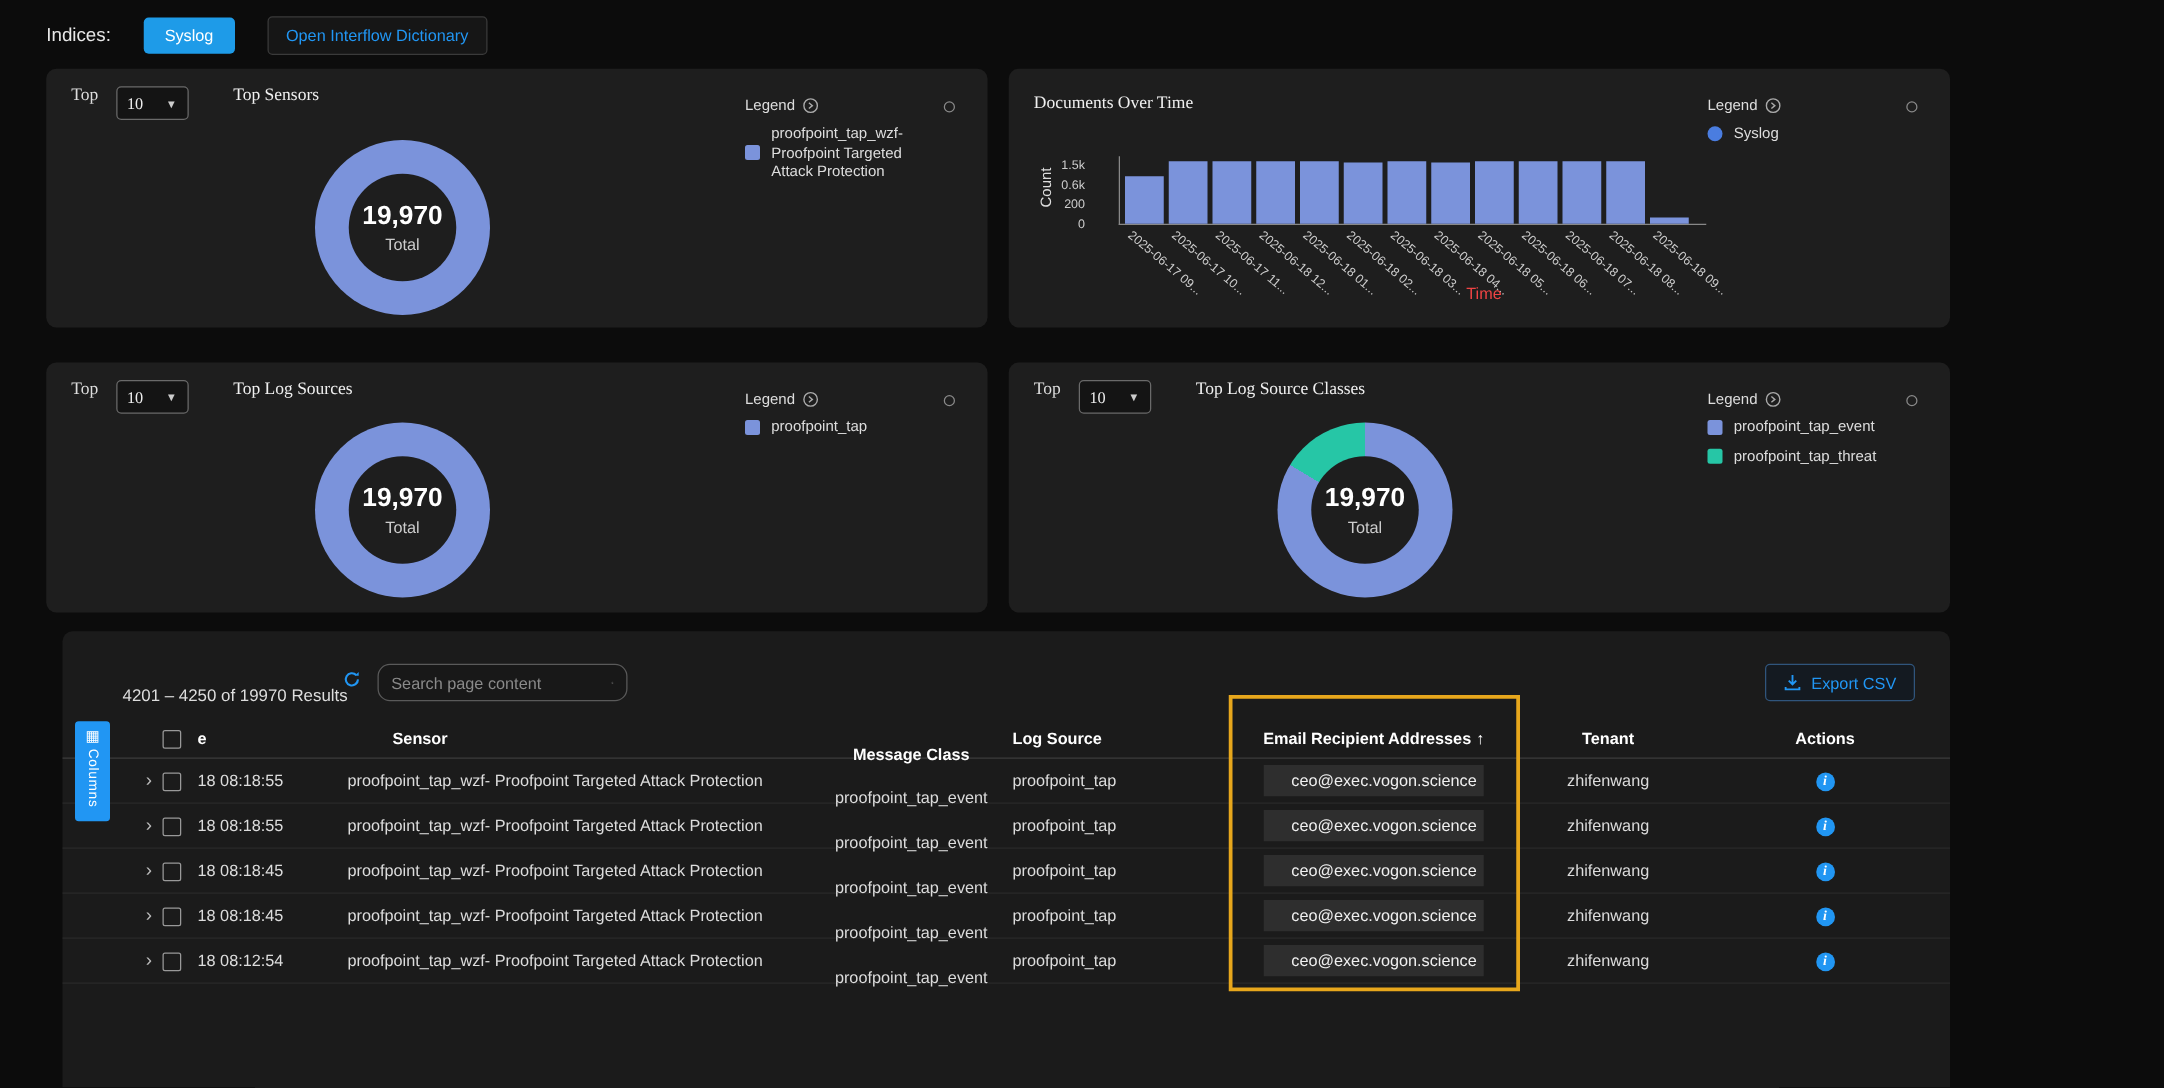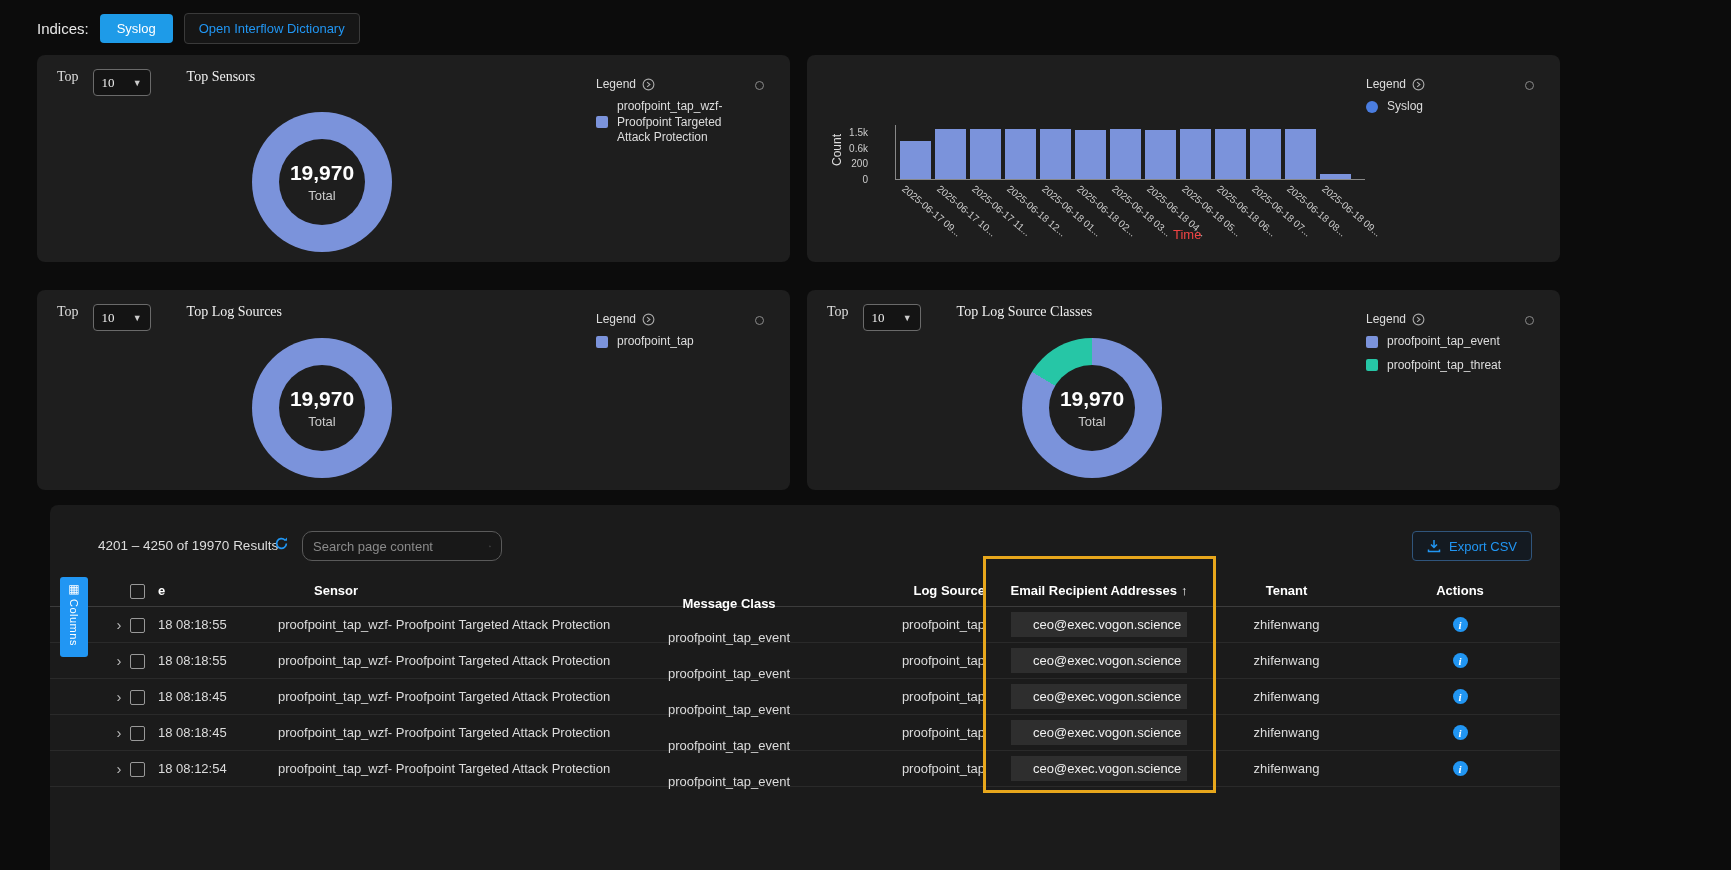--- a/index.html
+++ b/index.html
@@ -6,21 +6,21 @@
   html,body { width:1731px; height:870px; }
   body {
     background:#0c0c0c;
     font-family:"Liberation Sans", sans-serif;
     color:#e6e6e6;
     overflow:hidden;
     position:relative;
   }
 
   
-  .topbar { display:flex; align-items:center; gap:11px; padding:10px 0 0 37px; height:46px; }
+  .topbar { display:flex; align-items:center; gap:26px; padding:10px 0 0 37px; height:46px; }
   .indices-label { font-size:15px; color:#e8e8e8; }
   .btn-syslog {
     background:#1e9be8; color:#fff; border:none; border-radius:4px;
     padding:7px 17px; font-size:13px; cursor:pointer; font-family:inherit;
   }
   .btn-dictionary {
     background:#161616; color:#2196f3; border:1px solid #3a3a3a; border-radius:4px;
     padding:7px 14px; font-size:13px; cursor:pointer; font-family:inherit;
   }
 
@@ -85,21 +85,21 @@
     transform:rotate(40deg); transform-origin:left top;
   }
   .xlabel-title { position:absolute; left:366px; top:172px; font-size:13px; color:#ef4444; }
 
   
   .table-panel {
     position:absolute; left:50px; top:505px; width:1510px; height:365px;
     background:#1b1b1b; border-radius:8px 8px 0 0;
   }
   .toolbar { position:relative; height:70px; }
-  .results { position:absolute; left:48px; top:33px; font-size:13.5px; color:#ddd; }
+  .results { position:absolute; left:48px; top:44px; font-size:13.5px; color:#ddd; }
   .refresh-wrap { position:absolute; left:224px; top:31px; cursor:pointer; }
   .searchbox {
     position:absolute; left:252px; top:26px; width:200px; height:30px;
     border:1px solid #5a5a5a; border-radius:10px; display:flex; align-items:center; padding:0 10px;
     background:#181818;
   }
   .searchbox input {
     flex:1; background:transparent; border:none; outline:none; color:#ddd; font-size:13px;
     font-family:inherit;
   }
@@ -120,21 +120,21 @@
   .thead, .trow { display:flex; align-items:center; font-size:13px; }
   .thead { height:32px; font-weight:bold; color:#fff; border-bottom:1px solid #3c3c3c; }
   .trow { height:36px; color:#dcdcdc; border-bottom:1px solid #2a2a2a; }
 
   .c-expand { width:22px; margin-left:58px; text-align:center; color:#bbb; font-size:15px; cursor:pointer; }
   .c-check  { width:28px; }
   .c-time   { width:120px; }
   .c-sensor { width:370px; text-align:left; }
   .th-sensor { padding-left:36px; }
   .c-msg    { width:162px; text-align:center;margin-top:25px; }
-  .c-logsource { width:175px; text-align:right; }
+  .c-logsource { width:175px; text-align:left; }
   .c-email  { width:228px; text-align:center; }
   .c-tenant { width:147px; text-align:center; }
   .c-actions{ width:200px; text-align:center; }
 
   .checkbox {
     display:inline-block; width:15px; height:15px; border:1.5px solid #999; border-radius:2px;
     background:transparent; vertical-align:middle; cursor:pointer;
   }
   .email-box {
     background:#2e2e2e; padding:5px 22px; display:inline-block; width:176px; text-align:left;
@@ -188,20 +188,23 @@
     <div class="donut-wrap donut-top">
       <div class="donut" style="background: conic-gradient(rgb(123, 147, 219) 0deg, rgb(123, 147, 219) 360deg);"></div>
       <div class="donut-hole">
         <span class="donut-total">19,970</span>
         <span class="donut-total-label">Total</span>
       </div>
     </div>
   </section>
 
   <section class="panel">
+    <div class="panel-head">
+      <span class="panel-title-plain">Documents Over Time</span>
+    </div>
     <div class="legend legend-narrow">
       <div class="legend-head">
         <span>Legend</span>
         <svg width="13" height="13" viewBox="0 0 14 14">
             <circle cx="7" cy="7" r="5.8" stroke="#aaa" stroke-width="1.2" fill="none"></circle>
             <path d="M5.5 4.5L8.5 7l-3 2.5" stroke="#aaa" stroke-width="1.2" fill="none"></path>
           </svg>
       </div>
       <div class="legend-item">
         <span class="radio-marker" style="background: rgb(74, 125, 224);"></span>

